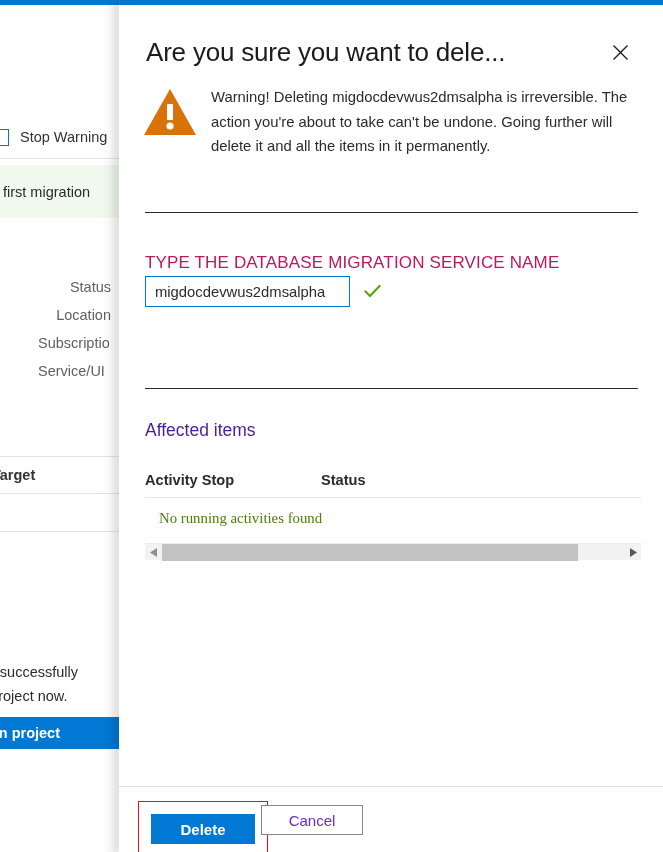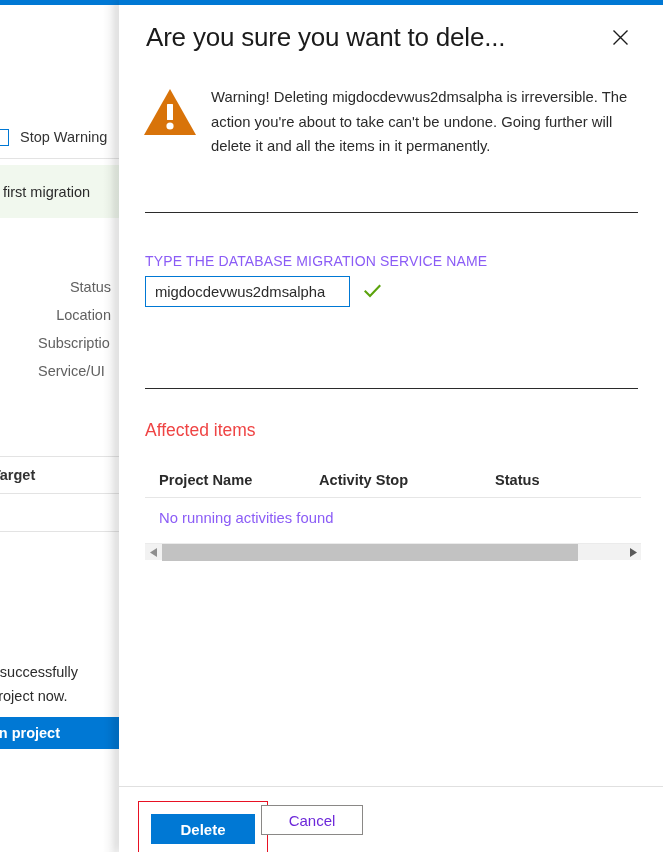--- a/index.html
+++ b/index.html
@@ -160,21 +160,21 @@
   }
   .dialog-accent {
     position: absolute;
     left: 0; top: 0;
     width: 544px; height: 5px;
     background: #0078d4;
   }
 
   .dialog-header {
     position: absolute;
-    left: 0; top: 6px;
+    left: 0; top: 21px;
     width: 544px; height: 62px;
     display: flex;
     align-items: center;
   }
   .dialog-title {
     margin-left: 27px;
     font-size: 26px;
     color: #1b1b1b;
     white-space: nowrap;
     letter-spacing: -0.2px;
@@ -219,22 +219,22 @@
     width: 493px;
     height: 0;
     border-top: 1.6px solid #2b2b2b;
   }
   #divider-top { top: 212px; }
   #divider-mid { top: 388px; }
 
   .field-label {
     position: absolute;
     left: 26px; top: 253px;
-    font-size: 14px;
-    color: #8b5cf6;
+    font-size: 17px;
+    color: #be185d;
     letter-spacing: 0.15px;
     white-space: nowrap;
   }
   .name-input-wrap {
     position: absolute;
     left: 26px; top: 276px;
     width: 205px; height: 31px;
     border: 1.6px solid #0078d4;
     background: #ffffff;
     display: flex;
@@ -256,21 +256,21 @@
     width: 30px;
     display: flex;
     align-items: center;
     justify-content: center;
   }
 
   .affected-title {
     position: absolute;
     left: 26px; top: 420px;
     font-size: 17.5px;
-    color: #ef4444;
+    color: #4c1d95;
   }
 
   .grid {
     position: absolute;
     left: 26px; top: 462px;
     width: 496px;
   }
   .grid-head {
     display: flex;
     height: 36px;
@@ -283,23 +283,24 @@
     color: #2b2b2b;
     white-space: nowrap;
   }
   .grid-body-row {
     display: flex;
     height: 40px;
     align-items: center;
   }
   .grid-empty {
     font-size: 14.8px;
-    color: #8b5cf6;
+    color: #4d7c0f;
     padding-left: 14px;
     white-space: nowrap;
+    font-family: Liberation Serif, serif;
   }
   .col-0 { width: 174px; padding-left: 14px; }
   .col-1 { width: 176px; }
   .col-2 { width: 120px; }
 
   .hscroll {
     position: absolute;
     left: 26px; top: 543px;
     width: 496px; height: 17px;
     background: #f2f2f2;
@@ -447,21 +448,20 @@
         </svg>
       </span>
     </div>
 
     <div class="divider" id="divider-mid"></div>
 
     <div class="affected-title">Affected items</div>
 
     <div class="grid">
       <div class="grid-head">
-        <div class="col col-0">Project Name</div>
         <div class="col col-1">Activity Stop</div>
         <div class="col col-2">Status</div>
       </div>
       <div class="grid-body-row">
         <div class="grid-empty">No running activities found</div>
       </div>
     </div>
 
     <div class="hscroll">
       <div class="hscroll-arrow">

